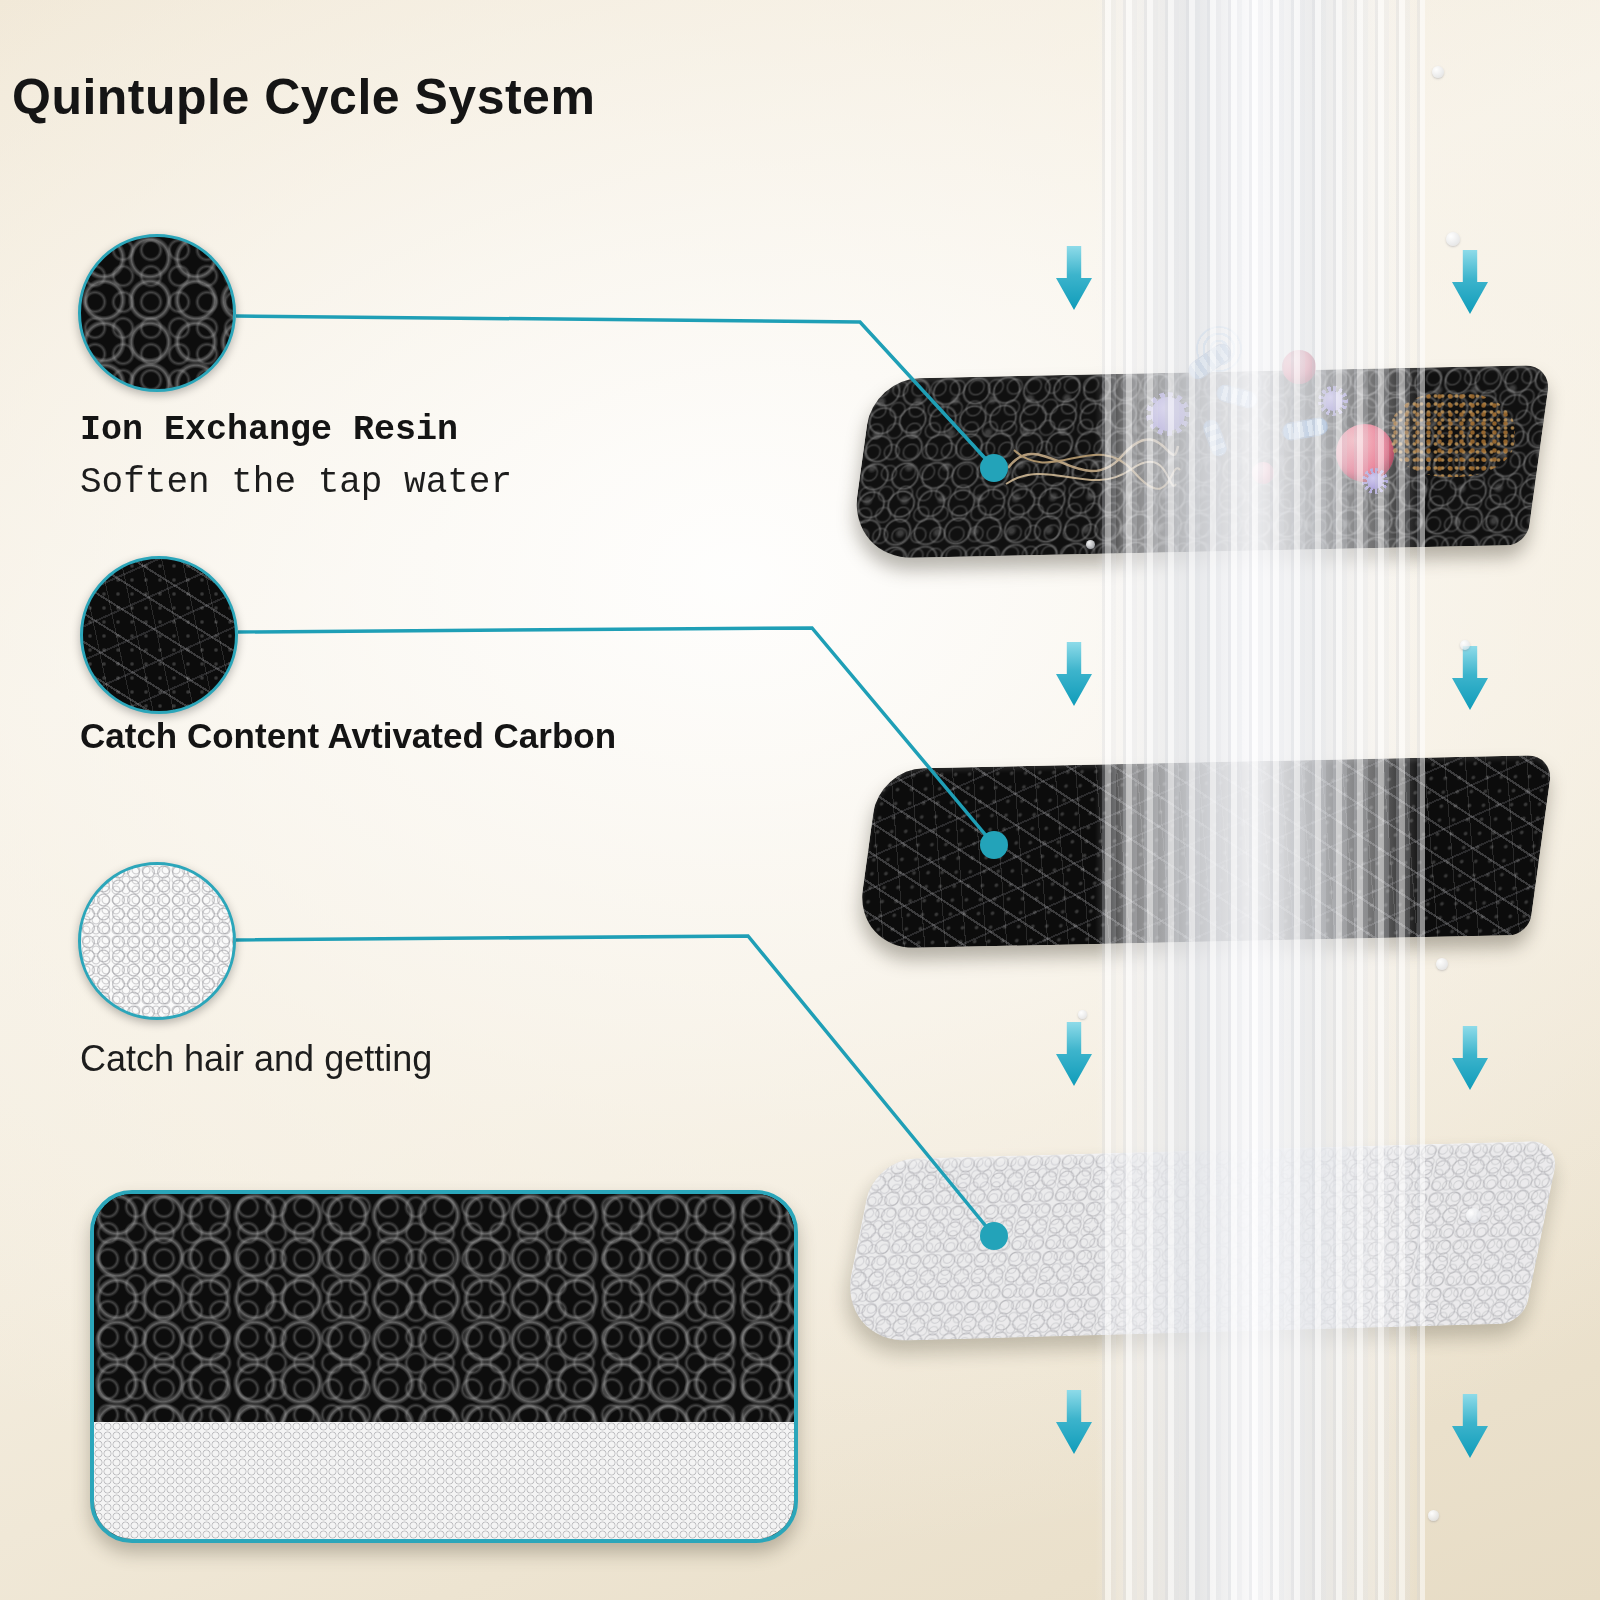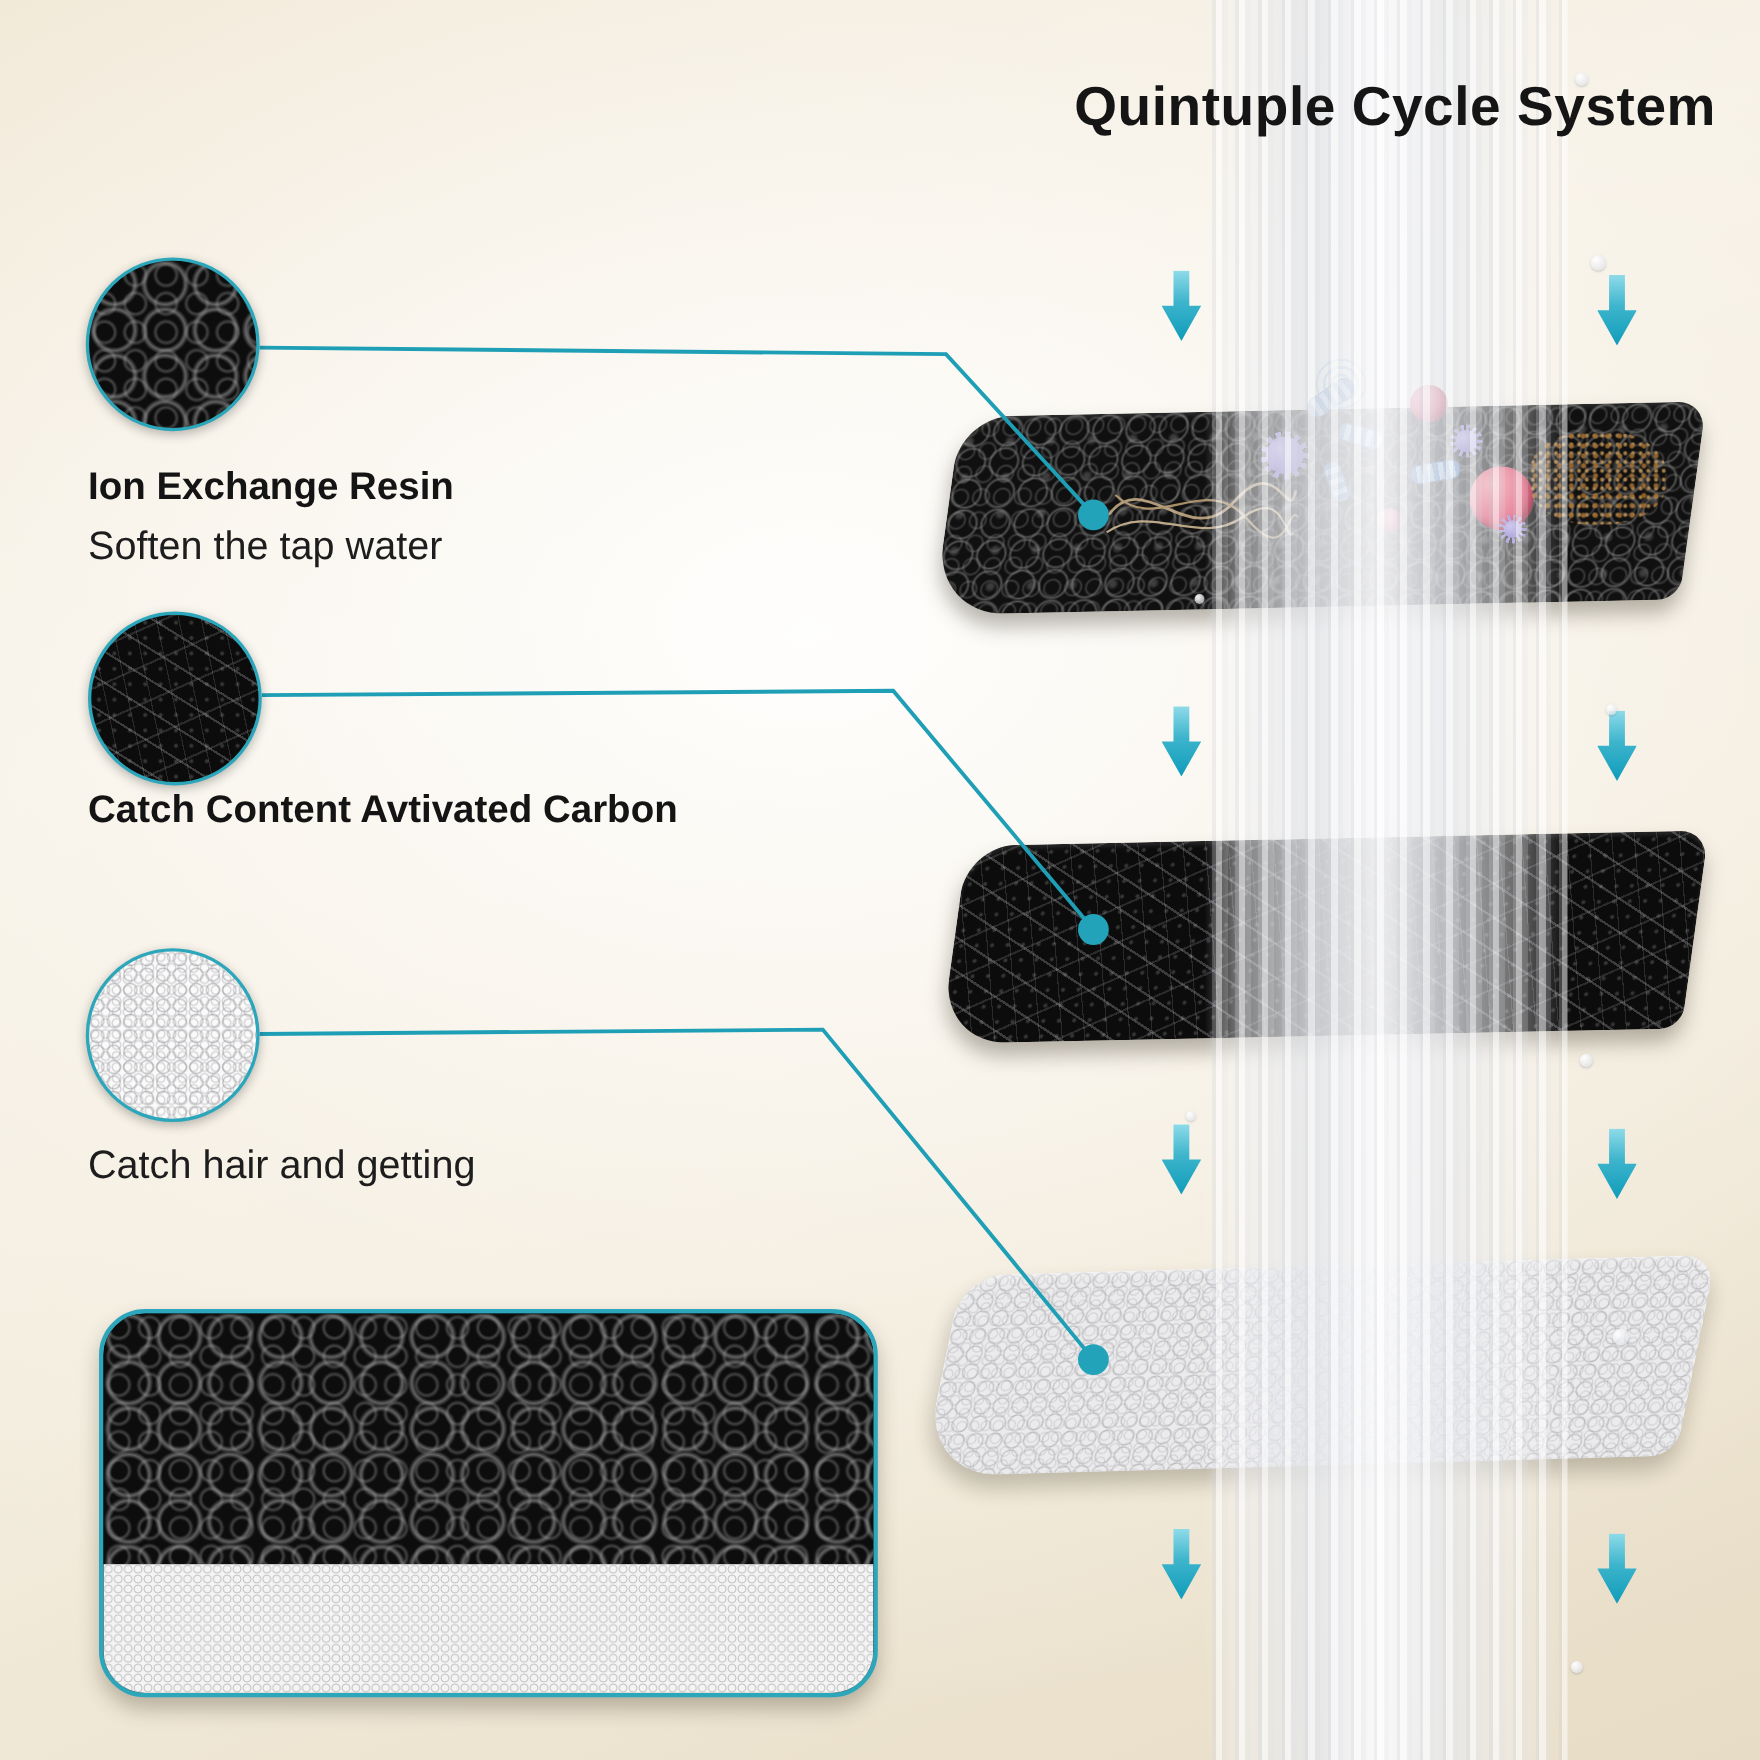--- a/index.html
+++ b/index.html
@@ -5,21 +5,21 @@
   html,body{margin:0;padding:0;background:#e9e0cd;}
   .canvas{
     position:relative;width:1600px;height:1600px;overflow:hidden;
     background:
       radial-gradient(ellipse 120% 85% at 46% 36%, rgba(255,255,255,0.92) 0%, rgba(250,246,238,0.55) 42%, rgba(0,0,0,0) 72%),
       linear-gradient(158deg,#eee4d0 0%,#f6f1e6 32%,#f3ecdd 58%,#e7dcc5 100%);
     font-family:"Liberation Sans", sans-serif;
   }
 
   
-  .header{position:absolute;top:68px;left:0;width:1560px;text-align:right;z-index:6;}
+  .header{position:absolute;top:68px;left:12px;width:1560px;text-align:left;z-index:6;}
   .header h1{margin:0;font-size:50px;font-weight:700;color:#151515;letter-spacing:.5px;}
   .header p{margin:16px 0 0;font-size:35px;color:#262626;}
 
   
   .stream{position:absolute;left:1095px;top:0;width:330px;height:1600px;z-index:4;pointer-events:none;}
   .stream .band{position:absolute;inset:0;
     background:linear-gradient(90deg, rgba(255,255,255,0) 0%, rgba(244,244,246,.5) 10%,
       rgba(228,230,234,.85) 30%, rgba(251,251,253,.95) 48%, rgba(232,234,238,.78) 66%,
       rgba(246,246,248,.42) 85%, rgba(255,255,255,0) 100%);}
   .stream .streaks{position:absolute;inset:0;opacity:.65;filter:blur(.6px);
@@ -68,21 +68,21 @@
   .thumb{position:absolute;width:152px;height:152px;border-radius:50%;border:3px solid #2ba6ba;
     box-shadow:0 3px 10px rgba(0,0,0,.28);z-index:5;}
   .t1{left:78px;top:234px;}
   .t2{left:80px;top:556px;}
   .t3{left:78px;top:862px;}
 
   
   .item-text{position:absolute;left:80px;z-index:5;}
   .item-text h2{margin:0;font-size:35px;font-weight:700;color:#141414;}
   .item-text p{margin:12px 0 0;font-size:36px;color:#1d1d1d;}
-  .it1{top:423px;} .it2{top:716px;} .it3{top:1026px;}
+  .it1{top:410px;font-family:Liberation Mono, monospace;} .it2{top:716px;} .it3{top:1026px;}
 
   
   .connectors{position:absolute;left:0;top:0;z-index:3;}
   .connectors polyline{fill:none;stroke:#1f9fb6;stroke-width:3.5;}
   .connectors circle{fill:#23a3b9;}
 
   
   .arrow{position:absolute;width:36px;height:64px;z-index:3;
     background:linear-gradient(180deg,#8edbe9 0%,#3db4cc 45%,#0f9cba 100%);
     clip-path:polygon(30% 0%,70% 0%,70% 50%,100% 50%,50% 100%,0% 50%,30% 50%);}

